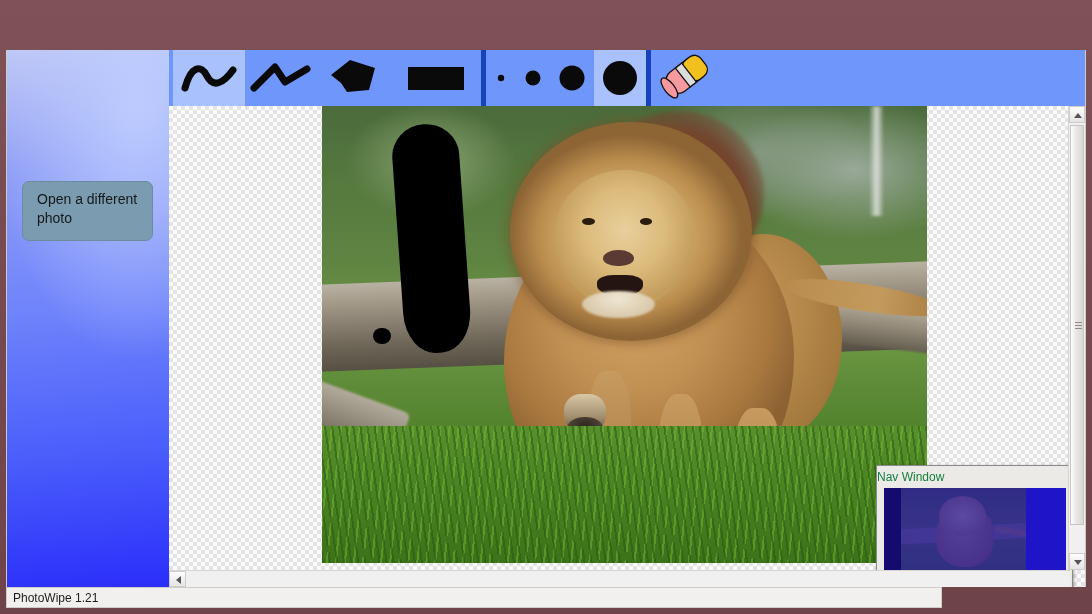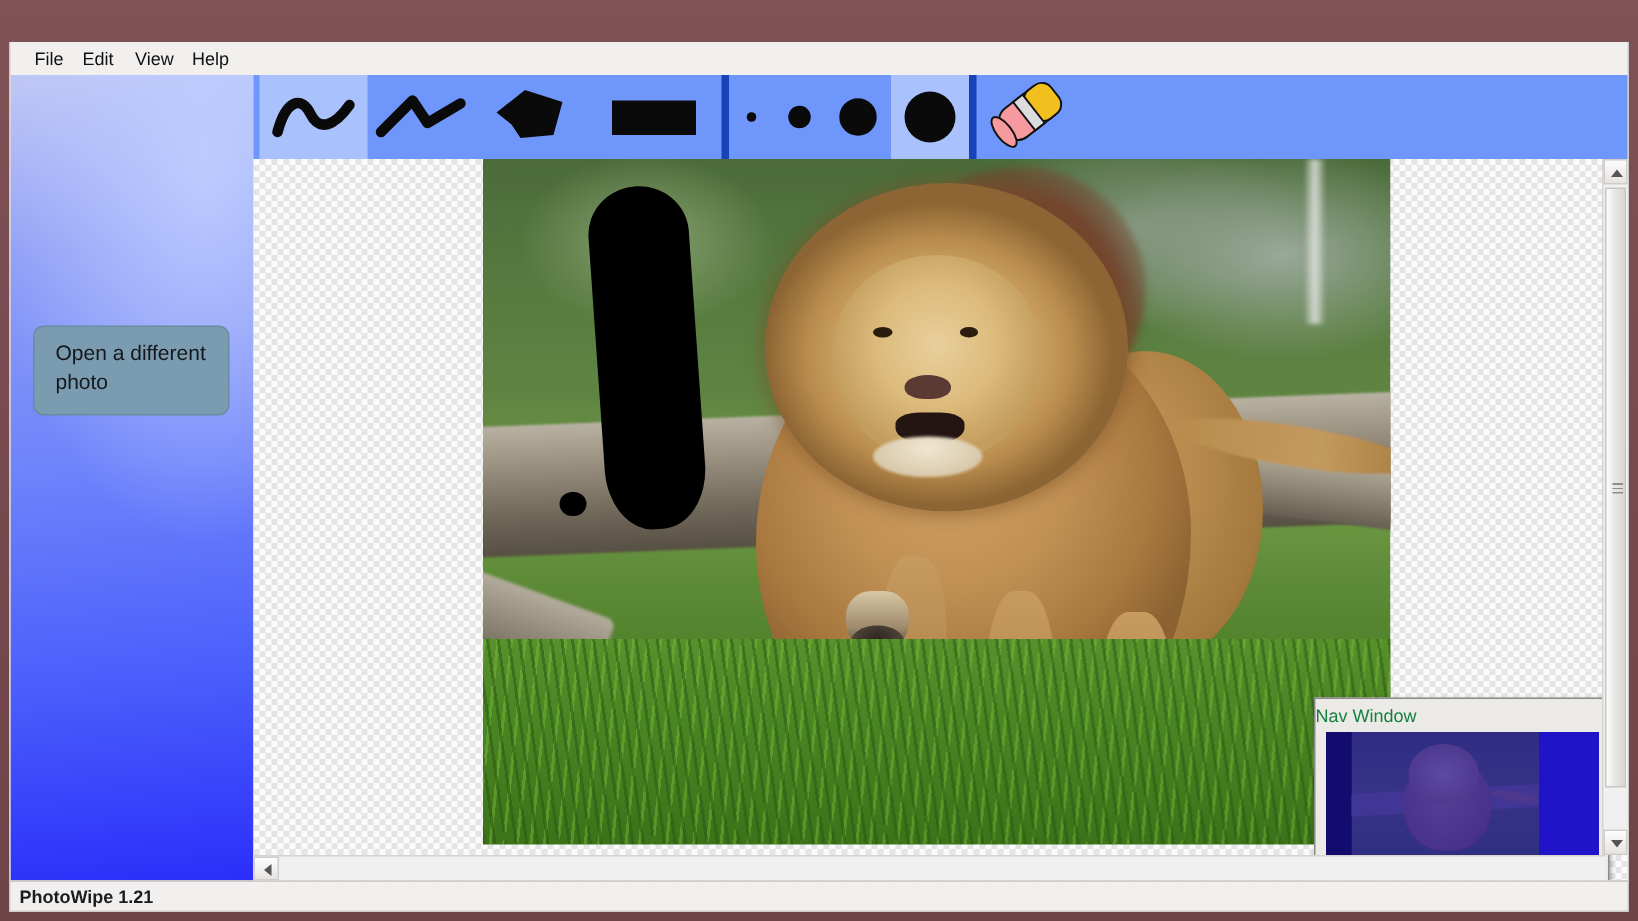--- a/index.html
+++ b/index.html
@@ -94,21 +94,21 @@
     border:1px solid #6b8b9f;
     border-radius:7px;
     box-sizing:border-box;
     color:#15181a;
     font-size:14px;
     line-height:19px;
     padding:8px 0 8px 14px;
     cursor:default;
   }
   #btn-preview{top:82px;height:43px;padding-top:10px;}
-  #btn-open{top:131px;height:60px;margin-top:36px;}
+  #btn-open{top:131px;height:60px;}
 
   
   #toolbar{
     position:absolute;left:162px;top:0;width:918px;height:56px;
     background:#6f97fb;
   }
   .tool{
     position:absolute;top:0;height:56px;
     cursor:default;
   }
@@ -311,39 +311,33 @@
   }
   #hscroll .arrow{
     position:absolute;top:0;width:17px;height:16px;
     background:linear-gradient(180deg,#fdfdfd,#e6e4e2);
     border:1px solid #cfcccb;box-sizing:border-box;
   }
   .tri{width:0;height:0;position:absolute;}
 
   
   #statusbar{
-    position:absolute;left:6px;top:587px;width:1080px;height:21px;
-    background:#f2f0ee;border:1px solid #cfcbc8;box-sizing:border-box;font-weight:bold;
+    position:absolute;left:6px;top:587px;width:936px;height:21px;
+    background:#f2f0ee;border:1px solid #cfcbc8;box-sizing:border-box;
   }
   #status-text{
     position:absolute;left:6px;top:3px;font-size:12px;color:#1c1c1c;
   }
 </style>
 </head>
 <body>
 
 <div id="window">
 
 
-  <div id="menubar">
-    <div class="menu-item" style="left:10px">File</div>
-    <div class="menu-item" style="left:42px">Edit</div>
-    <div class="menu-item" style="left:77px">View</div>
-    <div class="menu-item" style="left:115px">Help</div>
-  </div>
 
   <div id="body">
 
     <div id="sidebar">
       <div class="side-btn" id="btn-open">Open a different photo</div>
     </div>
 
     <div id="toolbar">
 
       <div class="tool sel" style="left:4px;width:72px">

